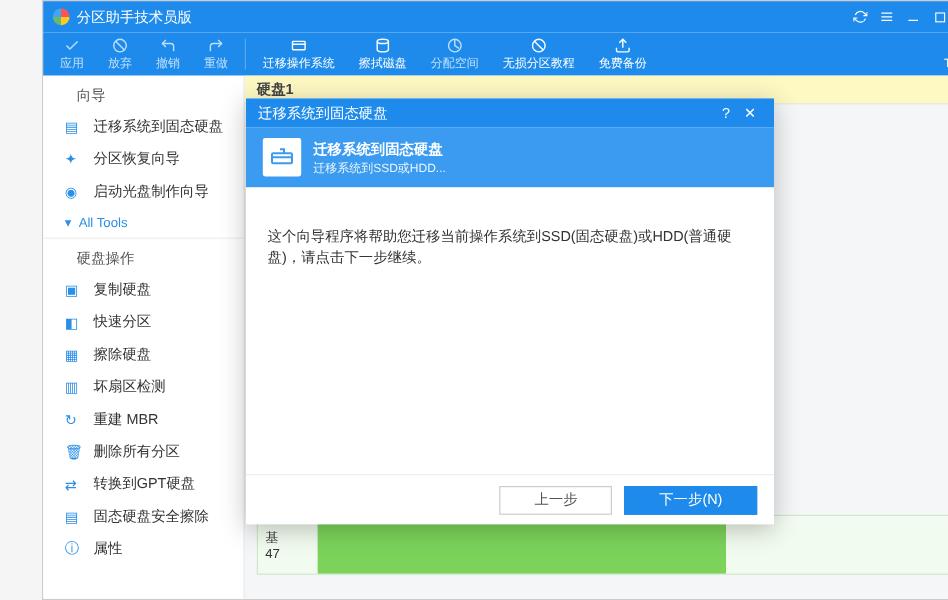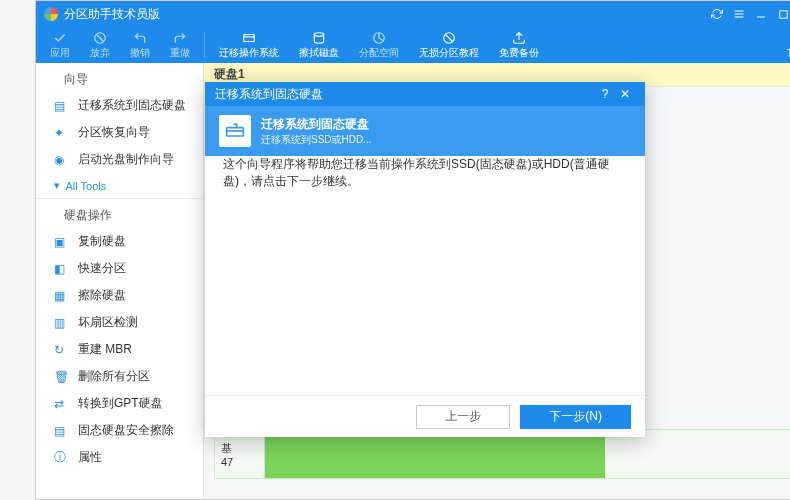--- a/index.html
+++ b/index.html
@@ -30,21 +30,21 @@
 .disk-part { flex: 1; position: relative; }
 .disk-part .bar { position: absolute; left: 0; top: 0; bottom: 0; width: 62%; background: #7bd35a; }
 .modal { position: absolute; left: 205px; top: 82px; width: 440px; height: 355px; background: #fff; box-shadow: 0 4px 20px rgba(0,0,0,0.25); display: flex; flex-direction: column; }
 .modal .m-title { height: 24px; background: #1e8bec; color: #fff; display: flex; align-items: center; padding: 0 10px; font-size: 12px; }
 .modal .m-title .sp { flex: 1; }
 .modal .m-title .mbtn { width: 20px; text-align: center; cursor: pointer; }
 .modal .m-header { height: 50px; background: #3b9bf0; display: flex; align-items: center; padding: 0 14px; color: #fff; }
 .modal .m-header .hico { width: 32px; height: 32px; background: #fff; border-radius: 2px; margin-right: 10px; display: flex; align-items: center; justify-content: center; color: #3b9bf0; }
 .modal .m-header .ht { font-size: 12px; font-weight: bold; }
 .modal .m-header .hs { font-size: 10px; opacity: 0.9; }
-.modal .m-body { flex: 1; padding: 0 18px; font-size: 12px; color: #333; }
+.modal .m-body { flex: 1; padding: 33px 18px; font-size: 12px; color: #333; }
 .modal .m-footer { height: 42px; border-top: 1px solid #eee; display: flex; align-items: center; justify-content: flex-end; padding: 0 14px; gap: 10px; }
 .modal .btn { height: 24px; padding: 0 28px; font-size: 12px; border: 1px solid #ccc; background: #fff; color: #555; cursor: pointer; }
 .modal .btn.primary { background: #1e8bec; border-color: #1e8bec; color: #ffffff; text-align: center; }
 svg { display: block; }
 </style>
 </head>
 <body>
 
 <div class="window">
   <div class="titlebar">

